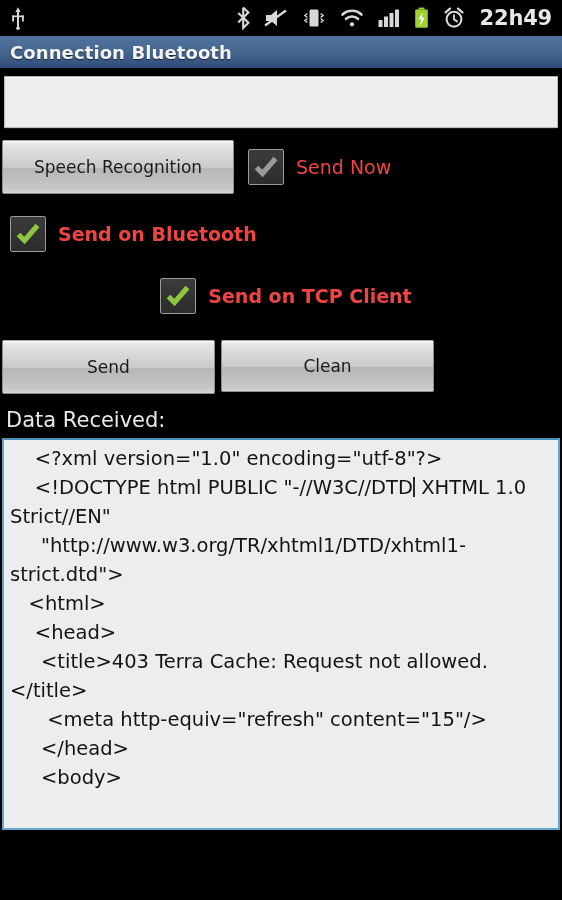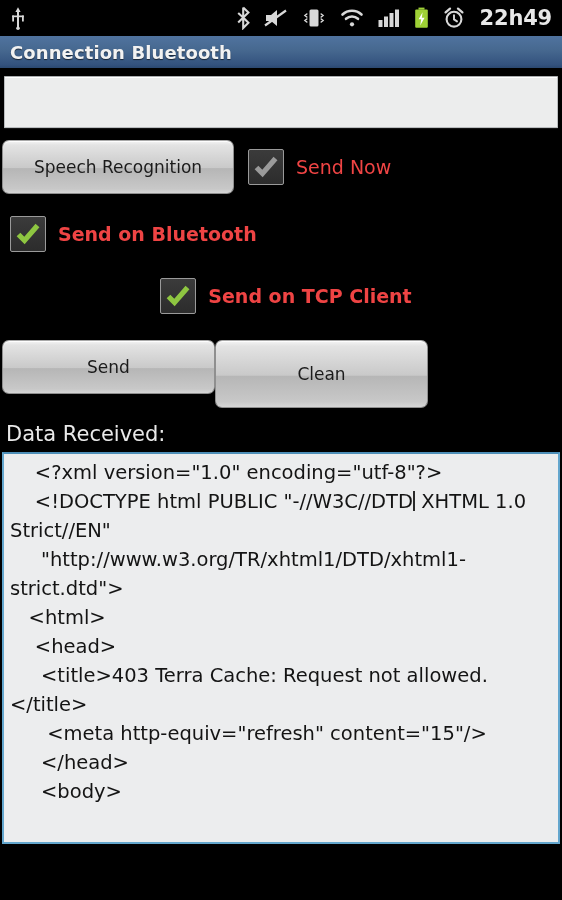--- a/index.html
+++ b/index.html
@@ -89,21 +89,21 @@
     padding: 0 8px;
     color: #222;
     font-size: 17px;
   }
 
   
   .btn {
     background: linear-gradient(to bottom, #f4f4f4 0%, #e3e3e3 8%, #c9c9c9 52%, #b6b6b6 53%, #c8c8c8 92%, #d6d6d6 100%);
     border: 1px solid #8f8f8f;
     border-top-color: #a8a8a8;
-    border-radius: 7px;
+    border-radius: 2px;
     color: #1b1b1b;
     font-size: 17px;
     display: flex;
     align-items: center;
     justify-content: center;
     box-sizing: border-box;
     text-align: center;
     box-shadow: inset 0 1px 0 rgba(255,255,255,.85);
     user-select: none;
   }
@@ -153,23 +153,24 @@
     display: flex;
     align-items: center;
     margin-left: 14px;
   }
 
   
   .row-actions {
     display: flex;
     margin-top: 26px;
     padding: 0 2px;
+    gap: 6px;
   }
   .btn-send  { width: 213px; height: 54px; }
-  .btn-clean { width: 213px; height: 68px; }
+  .btn-clean { width: 213px; height: 52px; }
 
   
   .label-received {
     color: #e9e9e9;
     font-size: 21px;
     padding: 14px 0 6px 6px;
   }
 
   .textarea {
     margin: 0 2px;

